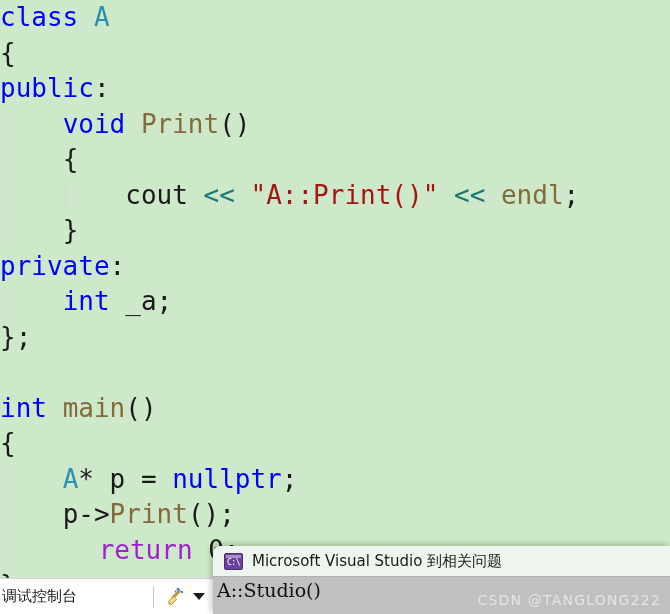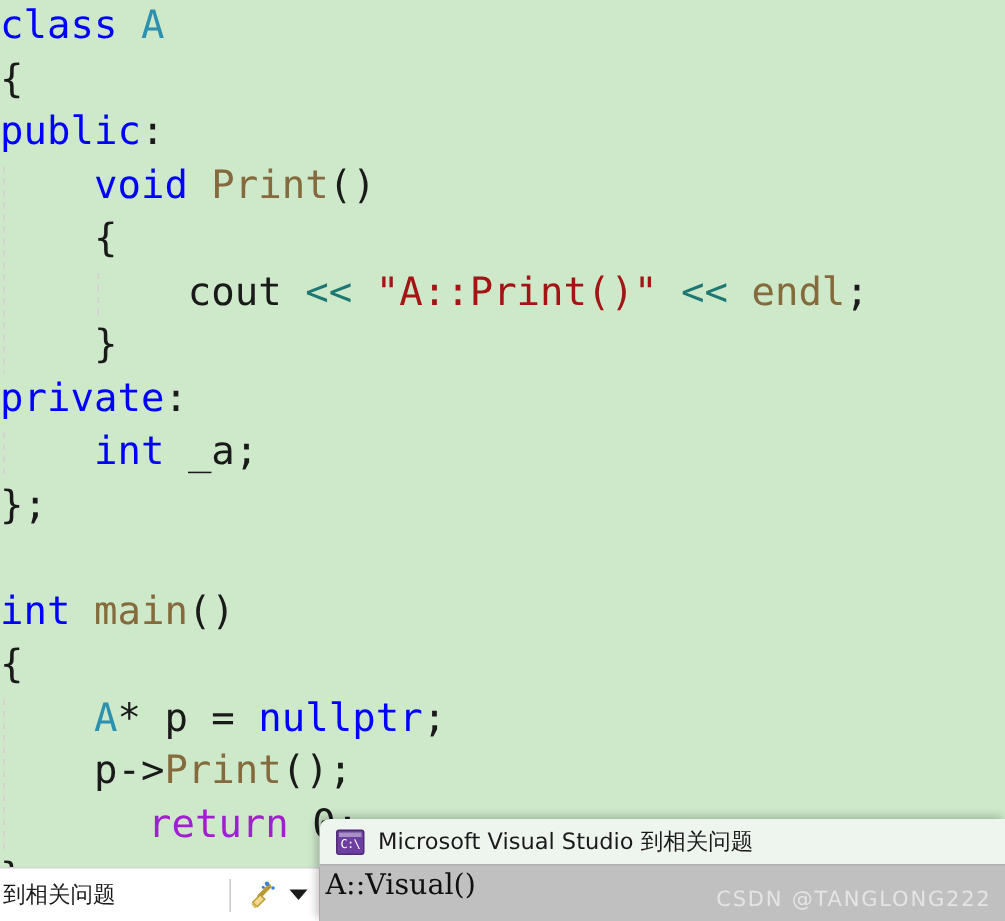--- a/index.html
+++ b/index.html
@@ -204,21 +204,21 @@
     <div id="guides">
         <div class="guide" style="left: 2px; top: 110.5px; height: 138px;"></div>
         <div class="guide" style="left: 64.6px; top: 181.5px; height: 31.5px;"></div>
         <div class="guide" style="left: 2px; top: 288px; height: 31.5px;"></div>
         <div class="guide" style="left: 2px; top: 465.5px; height: 102.5px;"></div>
       </div>
     <div class="code" id="code-root"><div class="line"><span class="t-kw">class</span><span class="t-plain"> </span><span class="t-type">A</span></div><div class="line"><span class="t-plain">{</span></div><div class="line"><span class="t-kw">public</span><span class="t-plain">:</span></div><div class="line"><span class="t-plain">    </span><span class="t-kw">void</span><span class="t-plain"> </span><span class="t-fn">Print</span><span class="t-plain">()</span></div><div class="line"><span class="t-plain">    </span><span class="t-plain">{</span></div><div class="line"><span class="t-plain">        </span><span class="t-plain">cout</span><span class="t-plain"> </span><span class="t-op">&lt;&lt;</span><span class="t-plain"> </span><span class="t-str">"A::Print()"</span><span class="t-plain"> </span><span class="t-op">&lt;&lt;</span><span class="t-plain"> </span><span class="t-fn">endl</span><span class="t-plain">;</span></div><div class="line"><span class="t-plain">    </span><span class="t-plain">}</span></div><div class="line"><span class="t-kw">private</span><span class="t-plain">:</span></div><div class="line"><span class="t-plain">    </span><span class="t-kw">int</span><span class="t-plain"> </span><span class="t-plain">_a</span><span class="t-plain">;</span></div><div class="line"><span class="t-plain">};</span></div><div class="line">&nbsp;</div><div class="line"><span class="t-kw">int</span><span class="t-plain"> </span><span class="t-fn">main</span><span class="t-plain">()</span></div><div class="line"><span class="t-plain">{</span></div><div class="line"><span class="t-plain">    </span><span class="t-type">A</span><span class="t-plain">* p = </span><span class="t-kw">nullptr</span><span class="t-plain">;</span></div><div class="line"><span class="t-plain">    </span><span class="t-plain">p-&gt;</span><span class="t-fn">Print</span><span class="t-plain">();</span></div><div class="line"><span class="t-plain">    </span><span class="t-ctl">return</span><span class="t-plain"> </span><span class="t-num">0</span><span class="t-plain">;</span></div><div class="line"><span class="t-plain">}</span></div></div>
   </div>
 
   <div class="statusbar">
-    <div class="status-text">到相关问题</div>
+    <div class="status-text">调试控制台</div>
     <div class="status-sep"></div>
     <div class="broom-icon">
       <svg viewBox="0 0 22 22" width="22" height="22" aria-hidden="true">
         <line x1="15.5" y1="5" x2="9" y2="11.5" stroke="#b89a33" stroke-width="3" stroke-linecap="round"></line>
         <path d="M9.5 10.5 L12.5 13.5 L7.5 18.5 L4.5 15.5 Z" fill="#f2d98b" stroke="#b89a33" stroke-width="1"></path>
         <path d="M4.5 15.5 L7.5 18.5 L6 19.5 L3.8 17 Z" fill="#d9b85a"></path>
         <circle cx="14" cy="3.2" r="1.5" fill="#3b82d6"></circle>
         <circle cx="18" cy="6" r="1.2" fill="#3b82d6"></circle>
         <circle cx="11.5" cy="5.5" r="1" fill="#3b82d6"></circle>
       </svg>
@@ -227,18 +227,18 @@
   </div>
 
   <div class="console-win">
     <div class="console-title">
       <div class="console-icon">
         <span class="glyph">C:\</span>
       </div>
       <div class="console-title-text">Microsoft Visual Studio 到相关问题</div>
     </div>
     <div class="console-body">
-      <div class="console-out">A::Visual()</div>
+      <div class="console-out">A::Studio()</div>
       <div class="watermark">CSDN @TANGLONG222</div>
     </div>
   </div>
 
 </div>
 
 </body></html>

